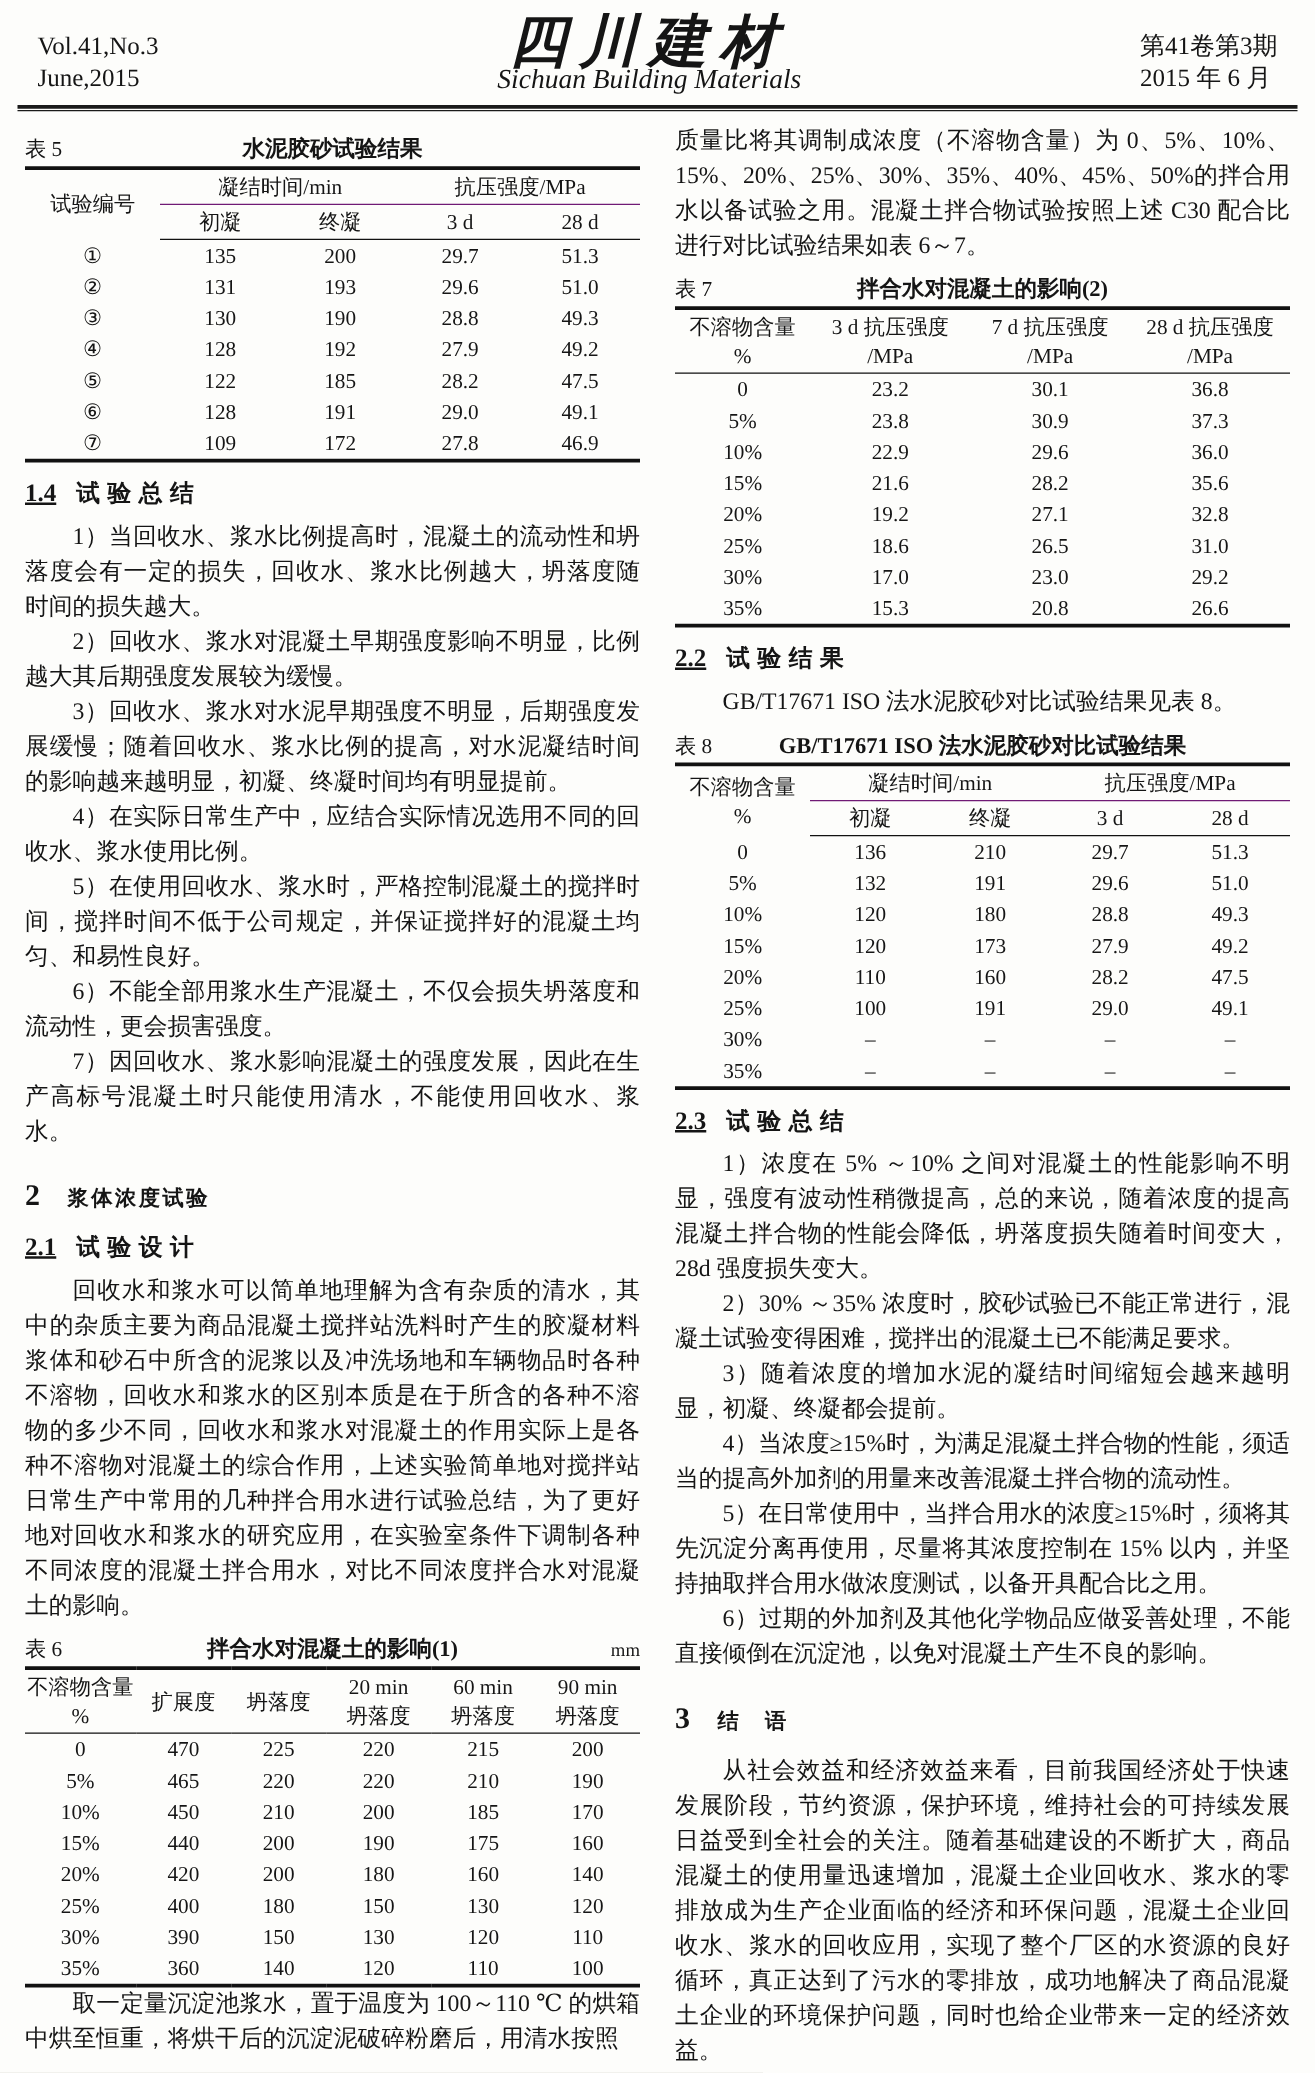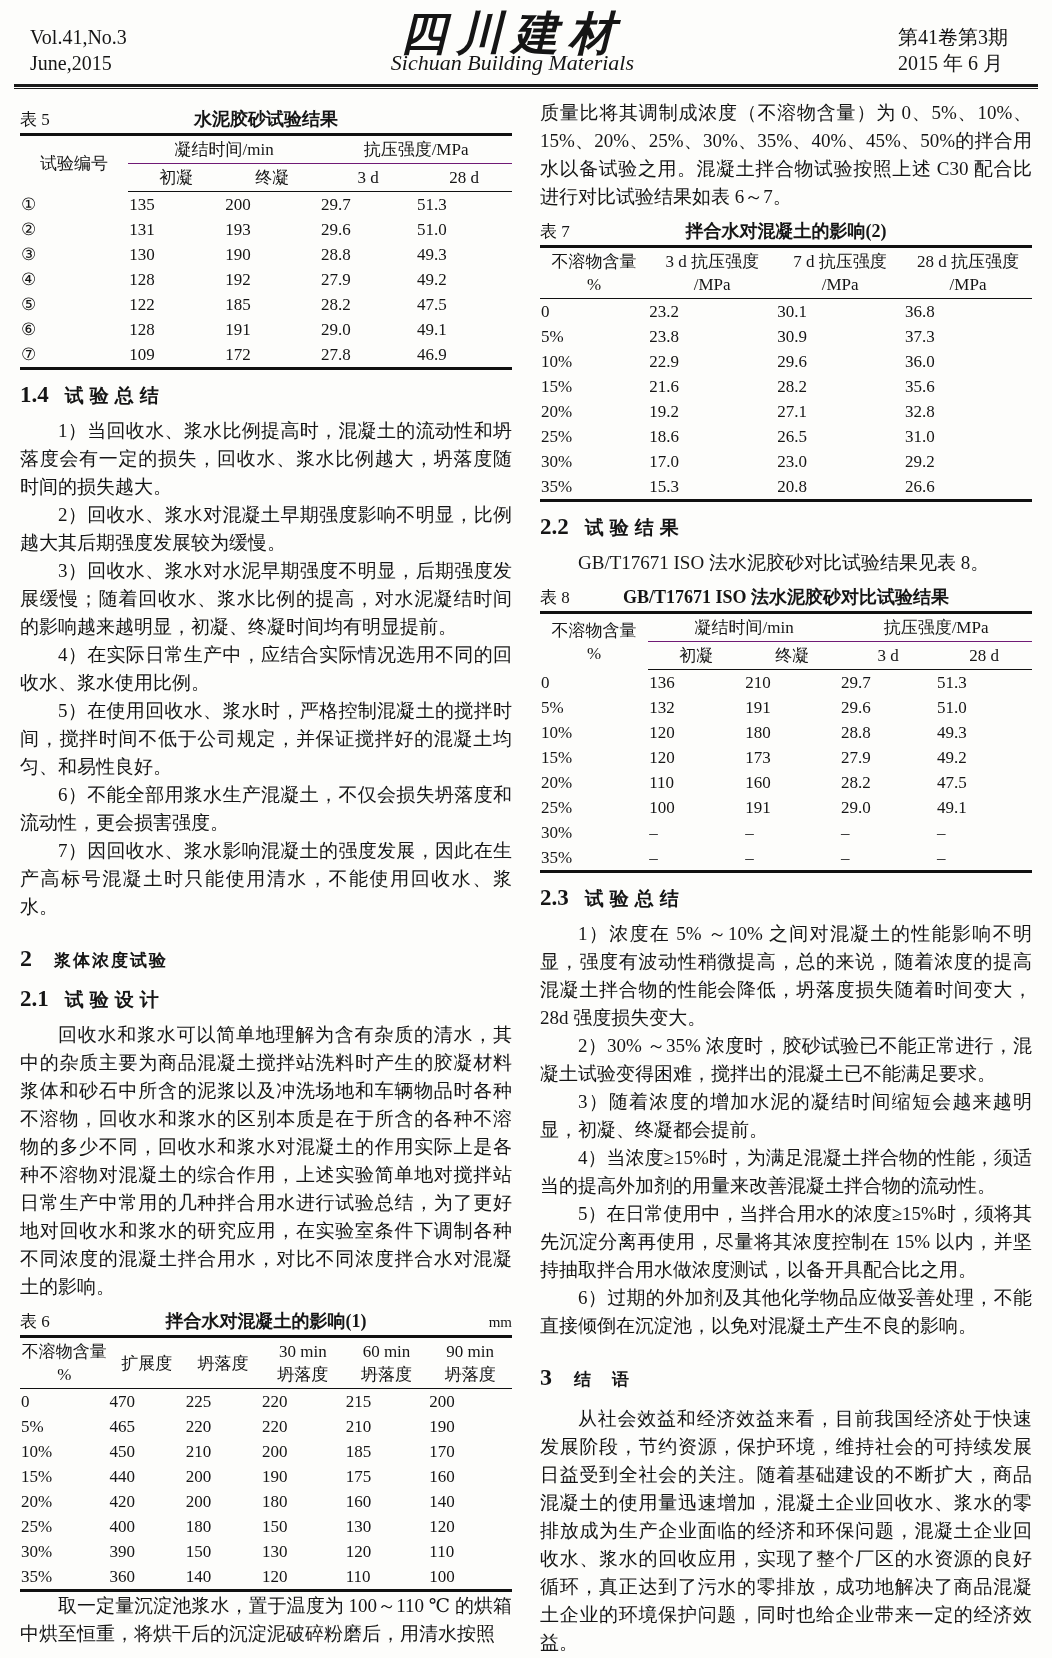--- a/index.html
+++ b/index.html
@@ -9,21 +9,21 @@
     width: 1052px; height: 1658px;
     margin: 0 auto;
     background: #fdfdfb;
     color: #151515;
     font-family: "Liberation Serif", "DejaVu Serif", serif;
     overflow: hidden;
   }
   
   .header {
     display: flex; justify-content: space-between; align-items: flex-end;
-    padding: 16px 44px 6px 30px;
+    padding: 16px 30px 6px 30px;
   }
   .h-left { font-size: 20px; line-height: 26px; }
   .h-right { font-size: 20px; line-height: 26px; text-align: left; }
   .h-center { text-align: center; }
   .logo-cn {
     font-size: 46px; font-weight: bold; font-style: italic;
     letter-spacing: 10px; line-height: 34px;
     font-family: "DejaVu Serif", serif;
   }
   .logo-en {
@@ -37,37 +37,37 @@
   
   .columns { display: flex; gap: 28px; padding: 10px 20px 0 20px; }
   .col { width: 492px; }
   
   .para {
     font-size: 19px; line-height: 28px; text-align: justify;
     text-indent: 2em; margin: 0;
   }
   .no-indent { text-indent: 0; }
   .subsec { display: flex; align-items: baseline; margin: 12px 0 8px 0; }
-  .subsec .num { font-weight: bold; font-size: 23px; margin-right: 16px; }
+  .subsec .num { font-weight: bold; font-size: 20px; margin-right: 16px; text-decoration: underline; }
   .subsec .subsec-title { font-size: 19px; font-weight: 600; letter-spacing: 6px; }
   .sec { display: flex; align-items: baseline; margin: 24px 0 14px 0; }
   .sec .num { font-weight: bold; font-size: 24px; margin-right: 22px; }
   .sec .sec-title { font-size: 17px; font-weight: bold; letter-spacing: 2px; }
   
   .tbl-caption {
     display: flex; align-items: baseline;
     margin: 8px 0 2px 0; font-size: 17px; justify-content: center;
   }
   .tbl-caption .tbl-label { width: 64px; }
   .tbl-caption .tbl-title { flex: 1; text-align: center; font-weight: bold; font-size: 18px; }
   .tbl-caption .tbl-unit { width: 64px; text-align: right; font-size: 15px; }
   table.three-line {
     width: 100%; border-collapse: collapse;
     border-top: 3px solid #111; border-bottom: 3px solid #111;
-    font-size: 17px; 
+    font-size: 17px; text-align: center;
   }
   table.three-line th { font-weight: normal; padding: 2px 1px; line-height: 23px; white-space: pre-line; }
   table.three-line td { padding: 1px 1px; line-height: 23px; }
   thead tr.last-head th { border-bottom: 1.5px solid #111; }
   th.grouped { border-bottom: 1px solid #701a75; }
 </style>
 </head>
 <body>
 
 <div class="page">
@@ -209,21 +209,21 @@
             <col style="width:17%">
             <col style="width:17%">
             <col style="width:17%">
           </colgroup>
         <thead>
           <tr class="last-head">
             <th>不溶物含量
 %</th>
             <th>扩展度</th>
             <th>坍落度</th>
-            <th>30 min
+            <th>20 min
 坍落度</th>
             <th>60 min
 坍落度</th>
             <th>90 min
 坍落度</th>
           </tr>
         </thead>
         <tbody>
             <tr>
               <td>0</td>

